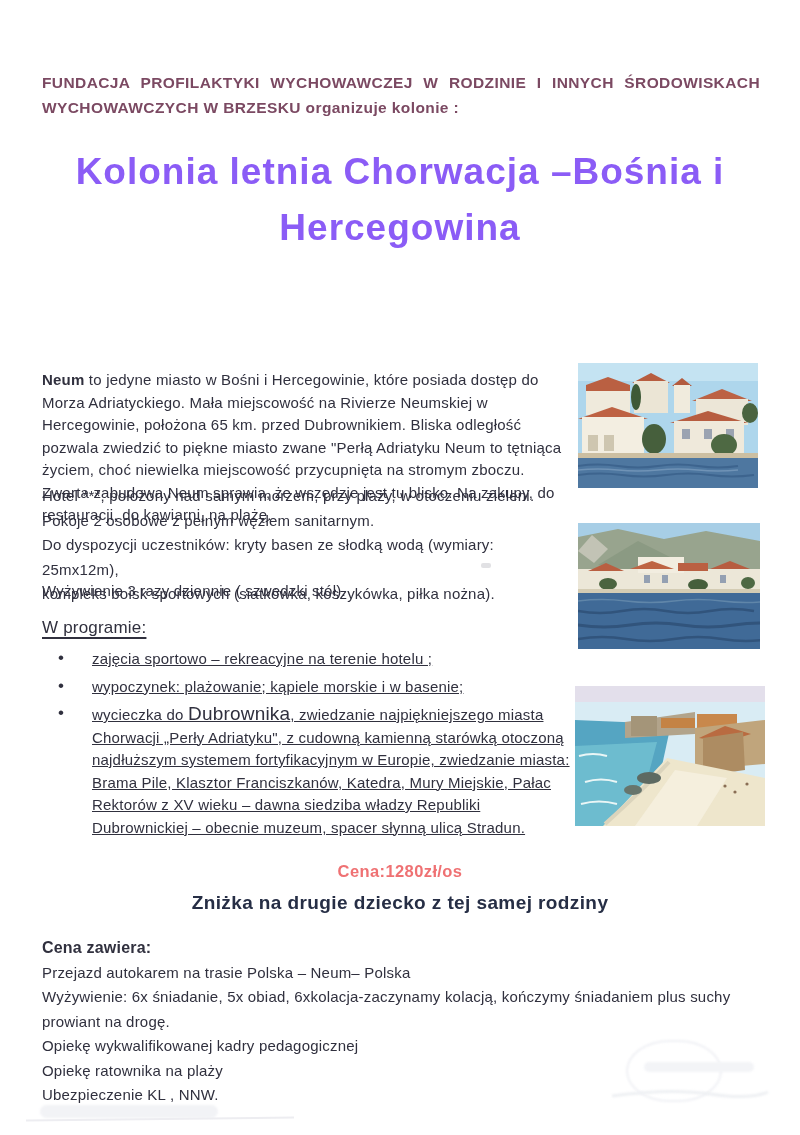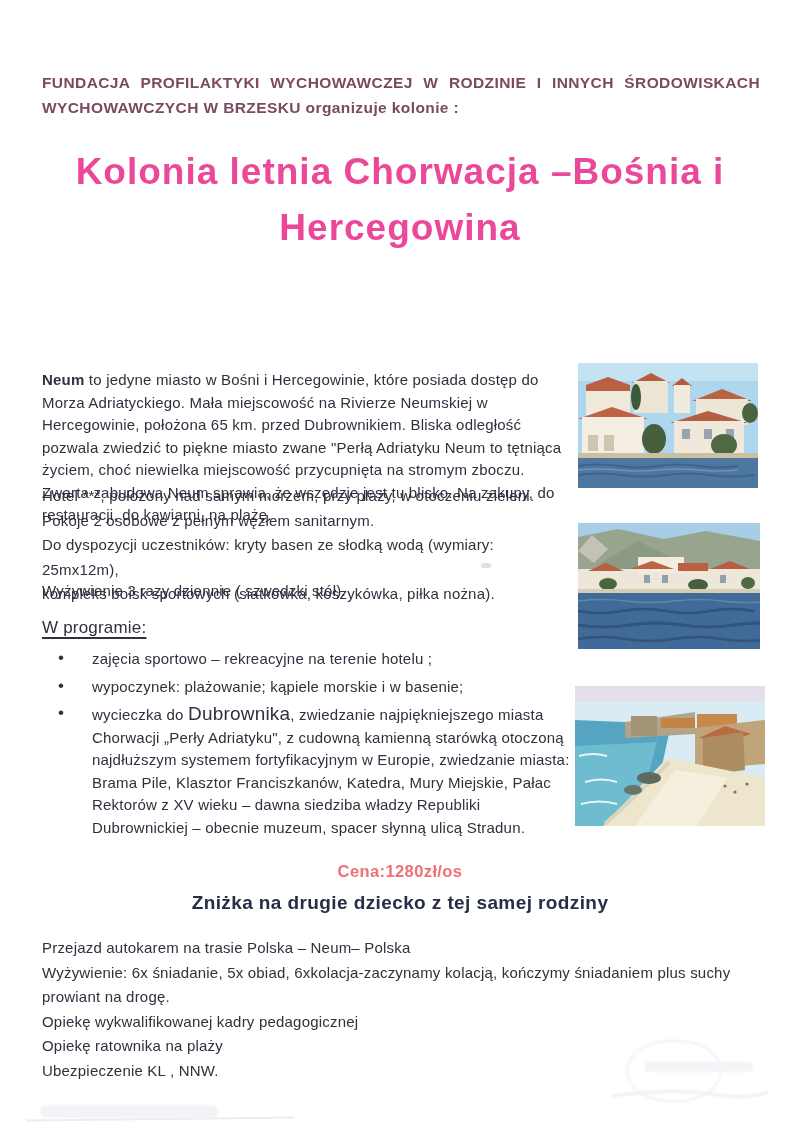--- a/index.html
+++ b/index.html
@@ -9,37 +9,37 @@
     letter-spacing:.2px;
     margin-top:26px;
   }
   .foundation{
     position:absolute;left:42px;top:44px;width:718px;
     font-size:15.5px;font-weight:700;line-height:25px;color:#7b4962;
     text-align:justify;letter-spacing:.4px;
   }
   .title{
     position:absolute;left:0;top:118px;width:100%;text-align:center;
-    color:#ec4899;font-size:37px;font-weight:700;line-height:56px;letter-spacing:1px;
+    color:#8b5cf6;font-size:37px;font-weight:700;line-height:56px;letter-spacing:1px;
   }
   .date-line{
     position:absolute;left:0;top:262px;width:100%;text-align:center;
     color:#ef7173;font-size:17px;font-weight:700;letter-spacing:.6px;
   }
   .intro{position:absolute;left:42px;top:328px;width:526px;font-size:15px;line-height:22.5px;}
   .intro b{font-weight:700;}
   .hotel{position:absolute;left:42px;top:458px;width:526px;font-size:15px;line-height:24.5px;}
   .meals{position:absolute;left:42px;top:556px;width:526px;font-size:15px;}
   .program-heading{
     position:absolute;left:42px;top:592px;font-size:17px;font-weight:400;
     text-decoration:underline;text-decoration-thickness:2px;text-underline-offset:4px;
   }
   .program{
     position:absolute;left:42px;top:622px;width:530px;
-    list-style:none;margin:0;padding:0;font-size:15px;
+    list-style:none;margin:0;padding:0;font-size:15px;text-decoration:underline;
   }
   .program li{position:relative;padding-left:50px;margin-bottom:5px;line-height:22.5px;}
   .program li::before{content:"•";position:absolute;left:16px;top:-1px;font-size:17px;color:#30303e;}
   .big-word{font-size:19px;}
   .price-line{
     position:absolute;left:0;top:836px;width:100%;text-align:center;
     color:#ef7173;font-size:16.5px;font-weight:700;letter-spacing:.4px;
   }
   .discount-line{
     position:absolute;left:0;top:866px;width:100%;text-align:center;
@@ -88,20 +88,21 @@
   <ul class="program">
     <li>zajęcia sportowo – rekreacyjne na terenie hotelu ;</li>
     <li>wypoczynek: plażowanie; kąpiele morskie i w basenie;</li>
     <li><span>wycieczka do </span><span class="big-word">Dubrownika</span><span>, zwiedzanie najpiękniejszego miasta Chorwacji „Perły Adriatyku", z cudowną kamienną starówką otoczoną najdłuższym systemem fortyfikacyjnym w Europie, zwiedzanie miasta: Brama Pile, Klasztor Franciszkanów,  Katedra,  Mury Miejskie, Pałac Rektorów z XV wieku – dawna siedziba władzy Republiki Dubrownickiej – obecnie muzeum, spacer słynną ulicą Stradun.</span></li>
   </ul>
 
   <div class="price-line">Cena:1280zł/os</div>
   <div class="discount-line">Zniżka na drugie dziecko z tej samej rodziny</div>
 
   <div class="includes">
+    <div class="includes-heading">Cena zawiera:</div>
     <div>Przejazd autokarem na trasie Polska – Neum– Polska</div>
     <div>Wyżywienie: 6x śniadanie, 5x obiad, 6xkolacja-zaczynamy kolacją, kończymy śniadaniem plus suchy prowiant na drogę.</div>
     <div>Opiekę wykwalifikowanej kadry pedagogicznej</div>
     <div>Opiekę ratownika na plaży</div>
     <div>Ubezpieczenie KL , NNW.</div>
   </div>
 
   <svg class="photo photo-1" viewBox="0 0 180 125" aria-hidden="true" title="Neum – hotel nad morzem">
     <rect width="180" height="100" fill="#abd7ee"></rect>
     <rect width="180" height="18" fill="#c2e3f4"></rect>

